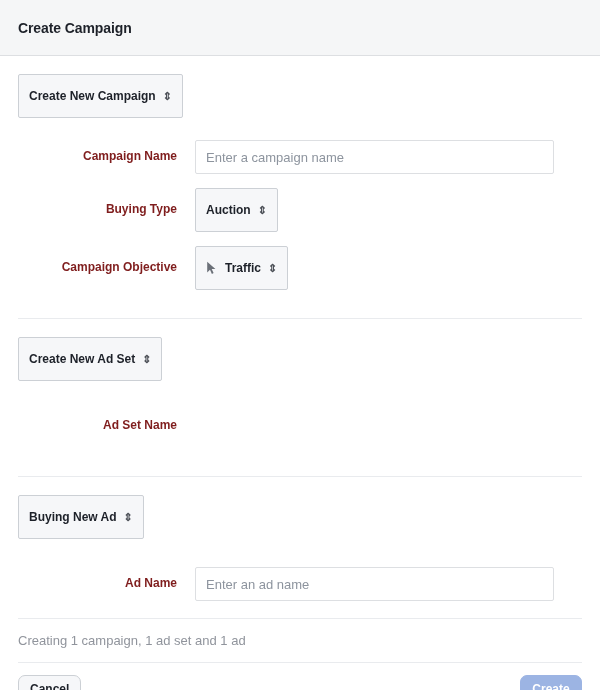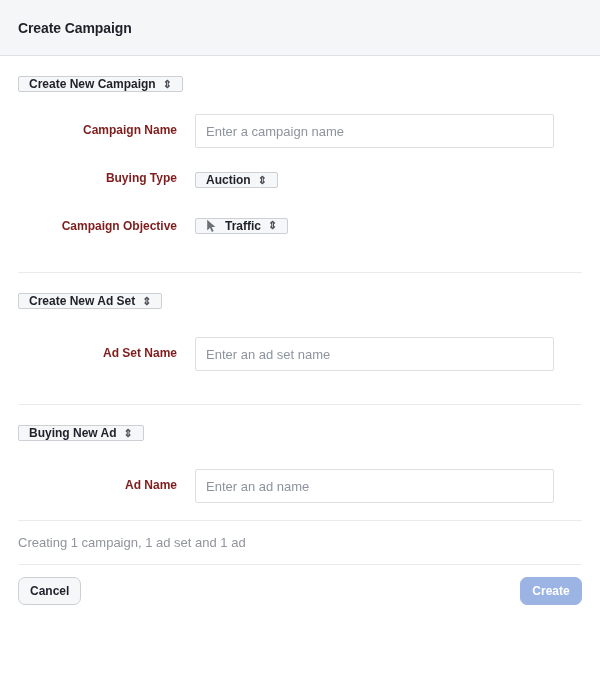--- a/index.html
+++ b/index.html
@@ -47,21 +47,21 @@
   .section-selector-row {
     padding-top: 18px;
     padding-bottom: 4px;
   }
 
   
   .ui-select {
     display: inline-flex;
     align-items: center;
     gap: 7px;
-    height: 16px;
+    height: 44px;
     padding: 0 10px;
     background: #f6f7f9;
     border: 1px solid #ccd0d5;
     border-radius: 2px;
     font-size: 12px;
     font-weight: bold;
     color: #1d2129;
     cursor: pointer;
     line-height: 1;
     white-space: nowrap;
@@ -234,23 +234,20 @@
         <div class="ui-select">
           <span>Create New Ad Set</span>
           <span class="sel-caret">⇕</span>
         </div>
       </div>
 
       <div style="height:24px"></div>
 
       <div class="form-row">
         <div class="form-label">Ad Set Name</div>
-        <div class="form-control">
-          <input class="text-input" type="text" placeholder="Enter an ad set name" style="">
-        </div>
       </div>
 
       <div style="height:33px"></div>
     </div>
 
     <hr class="divider">
 
     <div class="section">
 
       <div class="section-selector-row">

